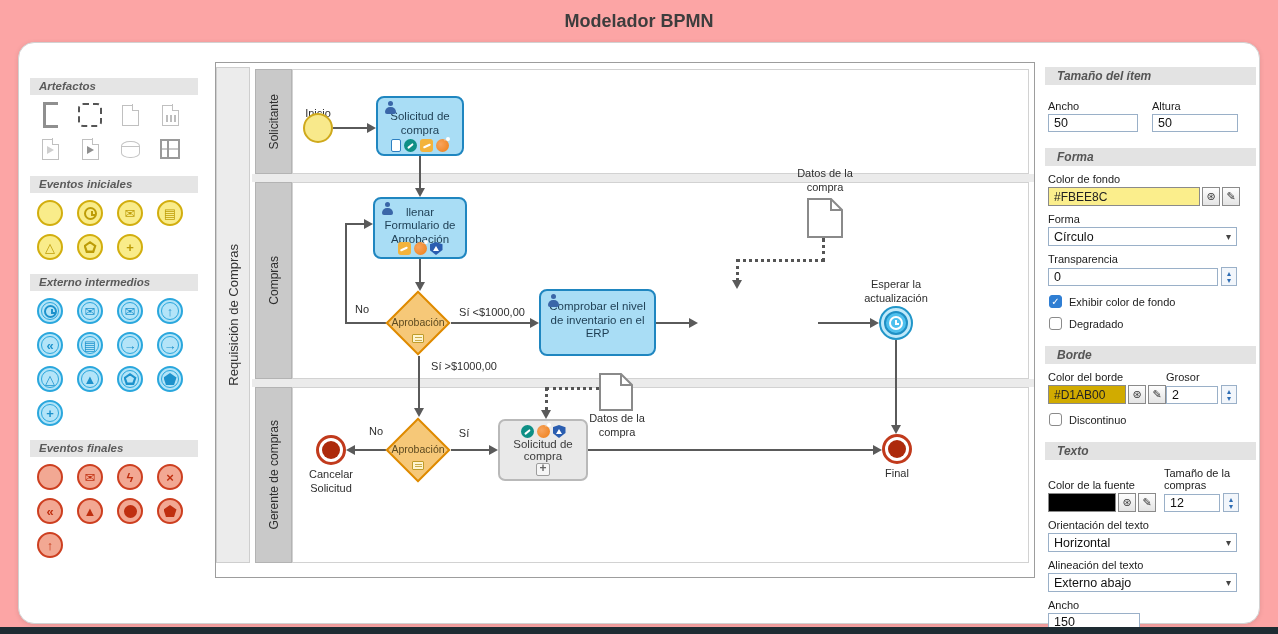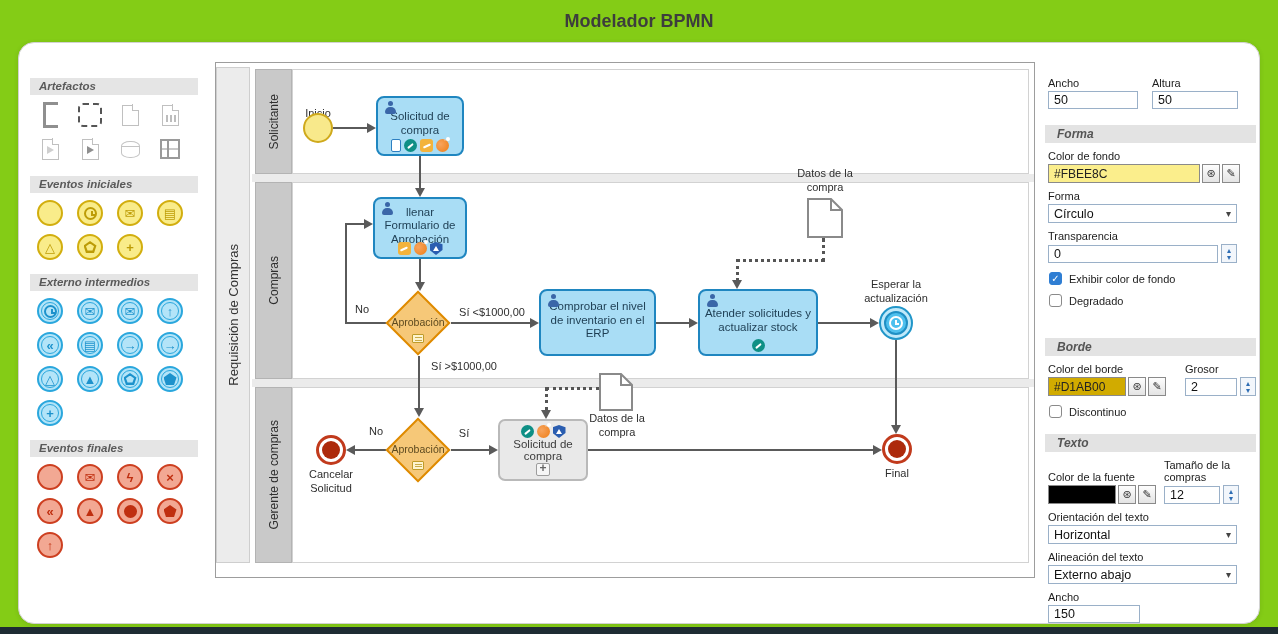--- a/index.html
+++ b/index.html
@@ -1,16 +1,16 @@
 <!DOCTYPE html>
 <html><head>
 <meta charset="utf-8">
 <style>
   html,body{margin:0;padding:0;background:#fff;font-family:"Liberation Sans","DejaVu Sans",sans-serif;}
-  .page{position:relative;width:1278px;height:634px;background:#84cc16;overflow:hidden;}
+  .page{position:relative;width:1278px;height:634px;background:#fca5a5;overflow:hidden;}
   .app-title{position:absolute;top:11px;left:0;width:100%;text-align:center;font-size:18px;font-weight:bold;color:#3d3d3d;}
   .card{position:absolute;left:18px;top:42px;width:1240px;height:580px;background:#fff;border:1px solid #d2d2d2;border-radius:16px;box-shadow:0 1px 5px rgba(0,0,0,.10);}
   .bottom-bar{position:absolute;left:0;top:627px;width:1278px;height:7px;background:#1e2c33;}
 
   
   .palette{position:absolute;left:30px;top:78px;width:168px;}
   .pal-head{background:#e5e5e5;height:17px;line-height:17px;padding-left:9px;font-size:11.5px;font-weight:bold;font-style:italic;color:#5a5a5a;margin-bottom:7px;}
   .pal-grid{display:grid;grid-template-columns:repeat(4,36px);row-gap:8px;column-gap:4px;justify-items:center;margin:0 0 14px 2px;}
   .pi{width:26px;height:26px;border-radius:50%;position:relative;display:flex;align-items:center;justify-content:center;box-sizing:border-box;cursor:pointer;}
   .pi.start{background:#f9ec8a;border:2px solid #d2ae0e;color:#bd9c07;--fill:#f9ec8a;}
@@ -336,27 +336,20 @@
 
     <div class="gateway" style="left:179px;top:237px;"></div>
     <div class="gw-label" style="left:166px;top:253px;">Aprobación</div>
     <div class="gw-badge" style="left:196px;top:271px;"></div>
 
     <div class="task" style="left:323px;top:226px;width:117px;height:67px;">
       <span class="person"></span>
       <span class="txt">Comprobar el nivel de inventario en el ERP</span>
     </div>
 
-    <div class="task" style="left:482px;top:226px;width:120px;height:67px;">
-      <span class="person"></span>
-      <span class="txt">Atender solicitudes y actualizar stock</span>
-      <span class="badges">
-          <span class="b b-teal"></span>
-        </span>
-    </div>
 
     <div class="dlabel" style="left:569px;top:104px;width:80px;">Datos de la compra</div>
     <div class="doc-shape" style="left:591px;top:135px;">
       <svg width="36" height="40">
           <path d="M1,1 h23 l11,11 v27 h-34 z" fill="#ffffff" stroke="#8a8a8a" stroke-width="2"></path>
           <path d="M24,1 v11 h11" fill="none" stroke="#8a8a8a" stroke-width="2"></path>
         </svg>
     </div>
 
     <div class="dlabel" style="left:630px;top:215px;width:100px;">Esperar la actualización</div>
@@ -393,20 +386,21 @@
     </div>
     <div class="dlabel" style="left:369px;top:349px;width:64px;">Datos de la compra</div>
 
     <div class="ev-end" style="left:666px;top:371px;">
         <span class="fill"></span>
       </div>
     <div class="dlabel" style="left:659px;top:404px;width:44px;">Final</div>
   </div>
 
   <div class="panel">
+    <div class="sec-head" style="margin-top:5px;">Tamaño del ítem</div>
     <div class="row" style="gap:14px;margin-top:8px;">
       <div>
         <div class="fld-label" style="margin-left:0;">Ancho</div>
         <div class="txt-input" style="width:90px;">50</div>
       </div>
       <div>
         <div class="fld-label" style="margin-left:0;">Altura</div>
         <div class="txt-input" style="width:86px;">50</div>
       </div>
     </div>
@@ -433,22 +427,22 @@
     </div>
     <div class="cb-row">
       <span class="cb checked">✓</span>
       <span>Exhibir color de fondo</span>
     </div>
     <div class="cb-row">
       <span class="cb"></span>
       <span>Degradado</span>
     </div>
 
-    <div class="sec-head" style="margin-top:31px;">Borde</div>
-    <div class="row" style="gap:10px;justify-content:space-between;">
+    <div class="sec-head" style="margin-top:16px;">Borde</div>
+    <div class="row" style="">
       <div>
         <div class="fld-label" style="margin-left:0;">Color del borde</div>
         <div class="row" style="margin-left:0;">
           <div class="color-input" style="width:78px;background:#D1AB00;">#D1AB00</div>
           <span class="mini-btn">⊛</span>
           <span class="mini-btn">✎</span>
         </div>
       </div>
       <div>
         <div class="fld-label" style="margin-left:0;">Grosor</div>

